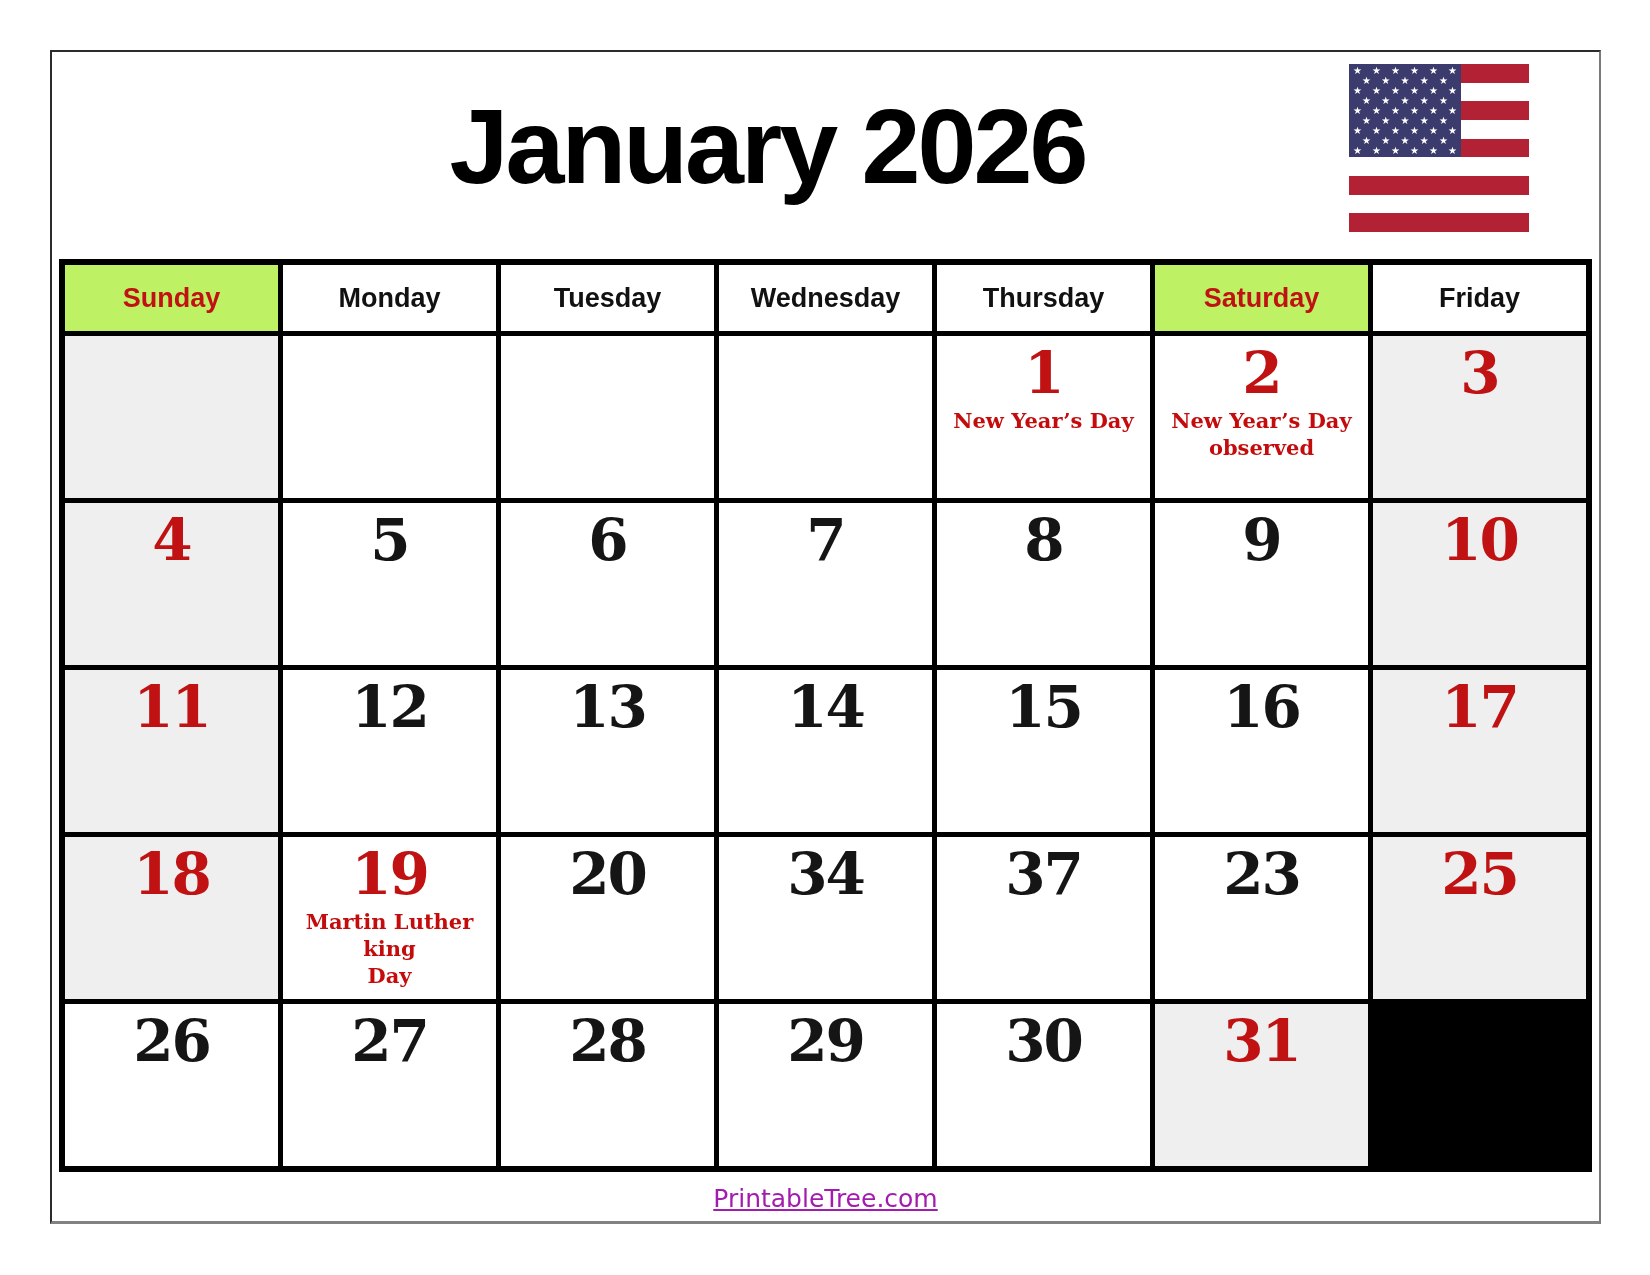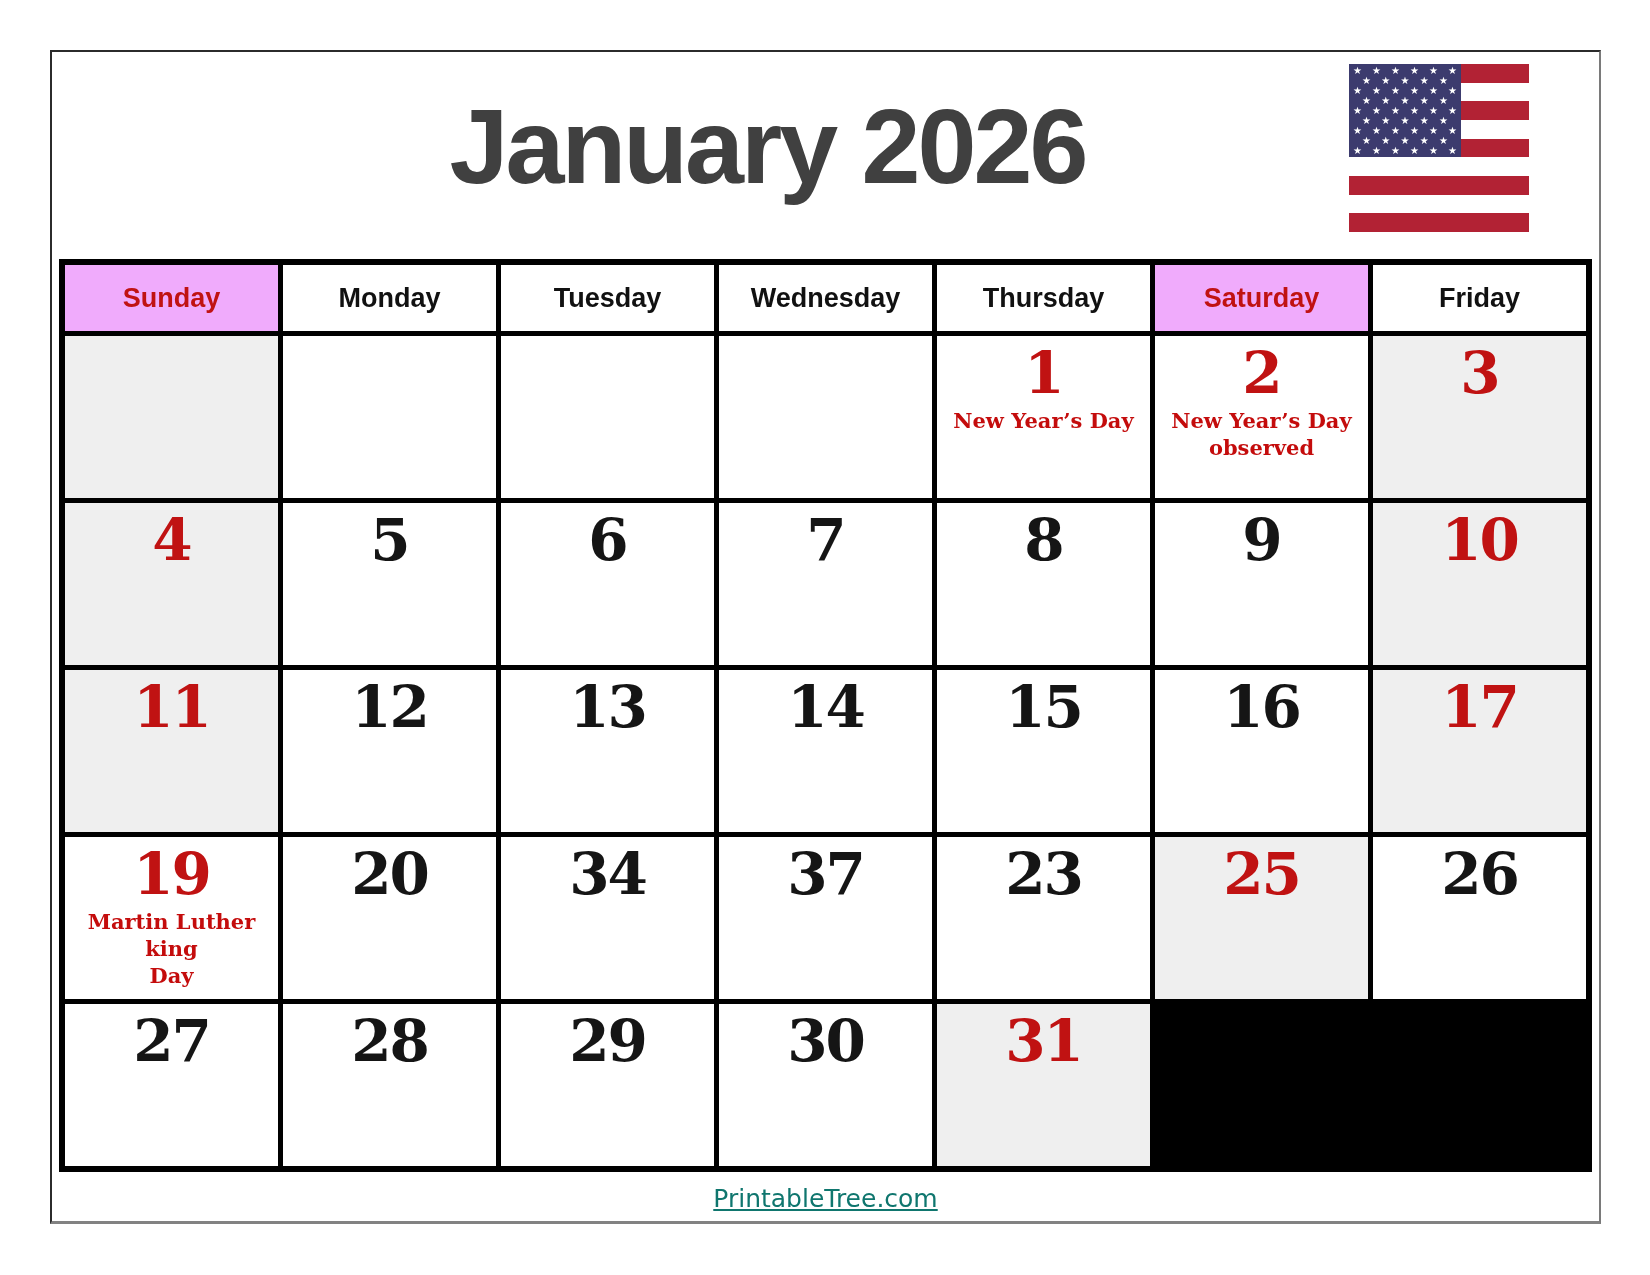--- a/index.html
+++ b/index.html
@@ -30,21 +30,21 @@
   }
   .title {
     position: absolute;
     left: calc(50% - 58px);
     top: 34px;
     transform: translateX(-50%);
     margin: 0;
     font-size: 106px;
     font-weight: 700;
     letter-spacing: -3px;
-    color: #404040;
+    color: #000000;
     white-space: nowrap;
   }
   .flag {
     position: absolute;
     right: 70px;
     top: 12px;
     width: 180px;
     height: 168px;
     background: repeating-linear-gradient(
       to bottom,
@@ -85,21 +85,21 @@
   }
   .dow {
     background: #ffffff;
     display: flex;
     align-items: center;
     justify-content: center;
     font-size: 27px;
     font-weight: 700;
     color: #111111;
   }
-  .dow.wknd { background: #f0abfc; color: #c01212; }
+  .dow.wknd { background: #bef264; color: #c01212; }
   .cell {
     background: #ffffff;
     text-align: center;
     overflow: hidden;
   }
   .cell.wknd { background: #efefef; }
   .num {
     font-family: "DejaVu Serif", serif;
     font-weight: 700;
     font-size: 58px;
@@ -123,21 +123,21 @@
   .footer {
     position: absolute;
     left: 0;
     bottom: 8px;
     width: 100%;
     text-align: center;
   }
   .footer a {
     font-family: "DejaVu Sans", sans-serif;
     font-size: 25px;
-    color: #0f766e;
+    color: #a21caf;
     text-decoration: underline;
   }
 </style>
 </head>
 <body>
 
 <div class="page">
 
   <div class="header">
     <h1 class="title">January 2026</h1>
@@ -286,20 +286,23 @@
     <div class="cell">
         <div class="num">15</div>
       </div>
     <div class="cell">
         <div class="num">16</div>
       </div>
     <div class="cell wknd">
         <div class="num red">17</div>
       </div>
 
+    <div class="cell wknd">
+        <div class="num red">18</div>
+      </div>
     <div class="cell">
       <div class="num red">19</div>
       <div class="holiday">Martin Luther king
 Day</div>
     </div>
     <div class="cell">
         <div class="num">20</div>
       </div>
     <div class="cell">
         <div class="num">34</div>

